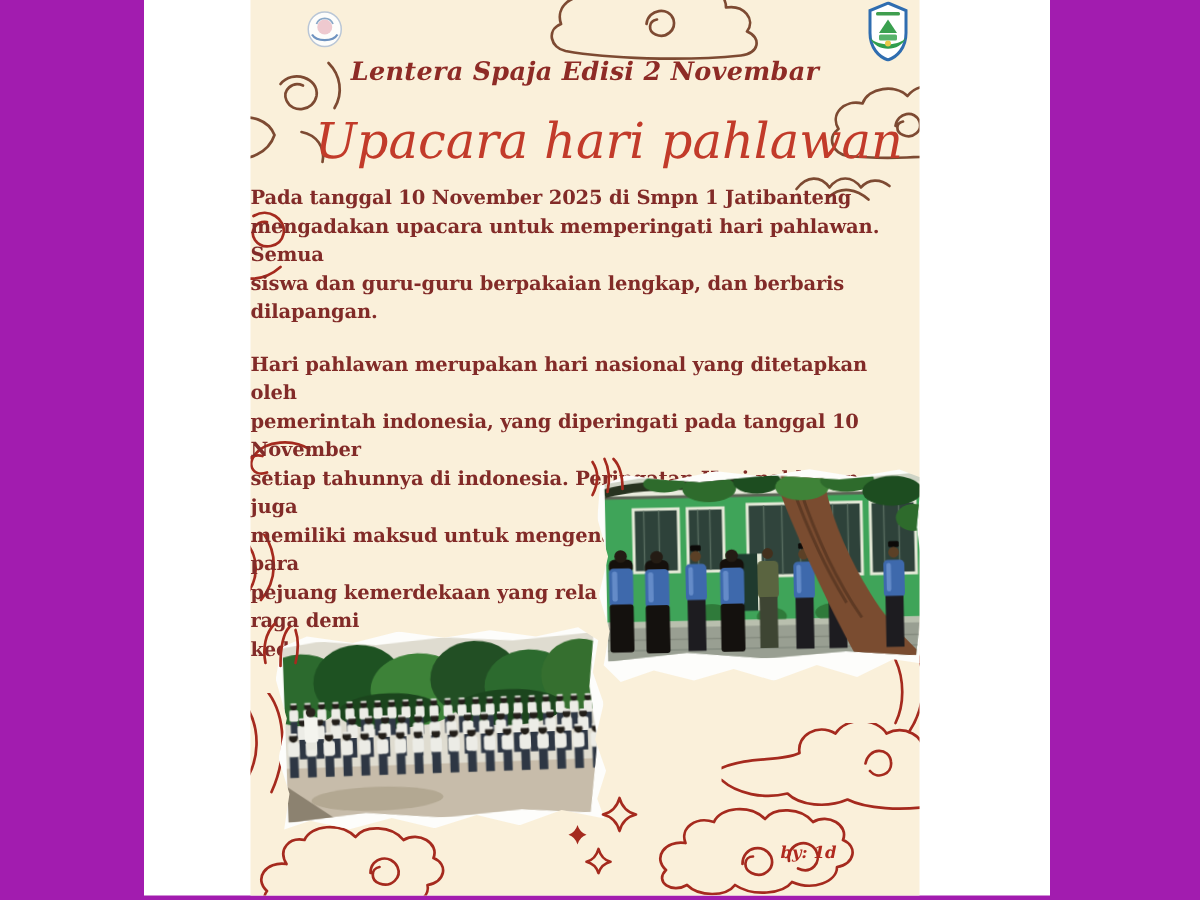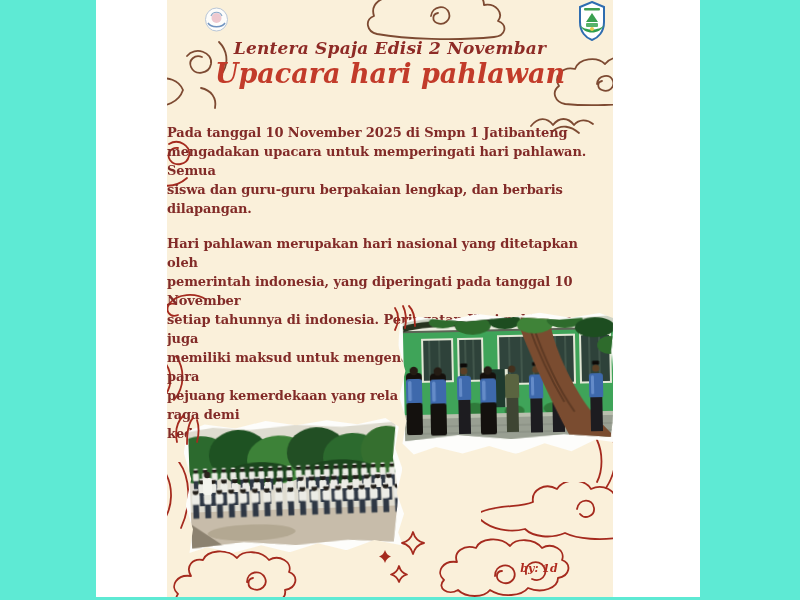--- a/index.html
+++ b/index.html
@@ -1,28 +1,28 @@
 <!DOCTYPE html>
 <html><head>
 <meta charset="utf-8">
 <style>
   html,body{margin:0;padding:0;background:#000;}
-  .stage{position:relative;width:800px;height:600px;background:#5eead4;overflow:hidden;
+  .stage{position:relative;width:800px;height:600px;background:#a21caf;overflow:hidden;
          font-family:"DejaVu Serif","Liberation Serif",serif;}
   .white-page{position:absolute;left:96px;top:0;width:604px;height:597px;background:#ffffff;}
   .poster{position:absolute;left:167px;top:0;width:446px;height:597px;background:#faf0da;overflow:hidden;}
   .orn{position:absolute;}
   .orn path{fill:none;stroke-width:1.8;stroke-linecap:round;stroke-linejoin:round;}
   .orn.brown path{stroke:#7d4a32;}
   .orn.red path{stroke:#a52a1e;}
   .orn path.solid{fill:#a52a1e;stroke:none;}
   .edition{position:absolute;left:0;top:38px;width:100%;margin:0;text-align:center;
            font-size:17px;font-style:italic;font-weight:700;color:#8e2b26;letter-spacing:.2px;}
-  .main-title{position:absolute;left:0;top:58px;width:100%;margin:0;text-align:center;
-           font-size:27px;font-style:italic;font-weight:700;color:#c23b2a;}
+  .main-title{position:absolute;left:0;top:58px;width:100%;margin:16px;text-align:center;
+           font-size:33px;font-style:italic;font-weight:400;color:#c23b2a;}
   .para{position:absolute;left:0;width:440px;margin:0;text-align:left;white-space:pre-line;
         font-size:13px;line-height:1.46;font-weight:700;color:#822b28;letter-spacing:-0.1px;}
   .para.p1{top:124px;}
   .para.p2{top:194px;margin-top:41px;}
   .credit{position:absolute;left:340px;top:562px;width:64px;text-align:center;
         font-size:11px;font-style:italic;font-weight:700;color:#b02a1f;z-index:6;}
   .logo{position:absolute;}
   .photo-mat{position:absolute;background:#fdfdfb;filter:drop-shadow(0 3px 3px rgba(0,0,0,.18));}
   .photo-mat .photo{position:absolute;left:5px;top:5px;}
   .mat-top{left:232px;top:312px;width:222px;height:142px;transform:rotate(-1.2deg);z-index:2;

